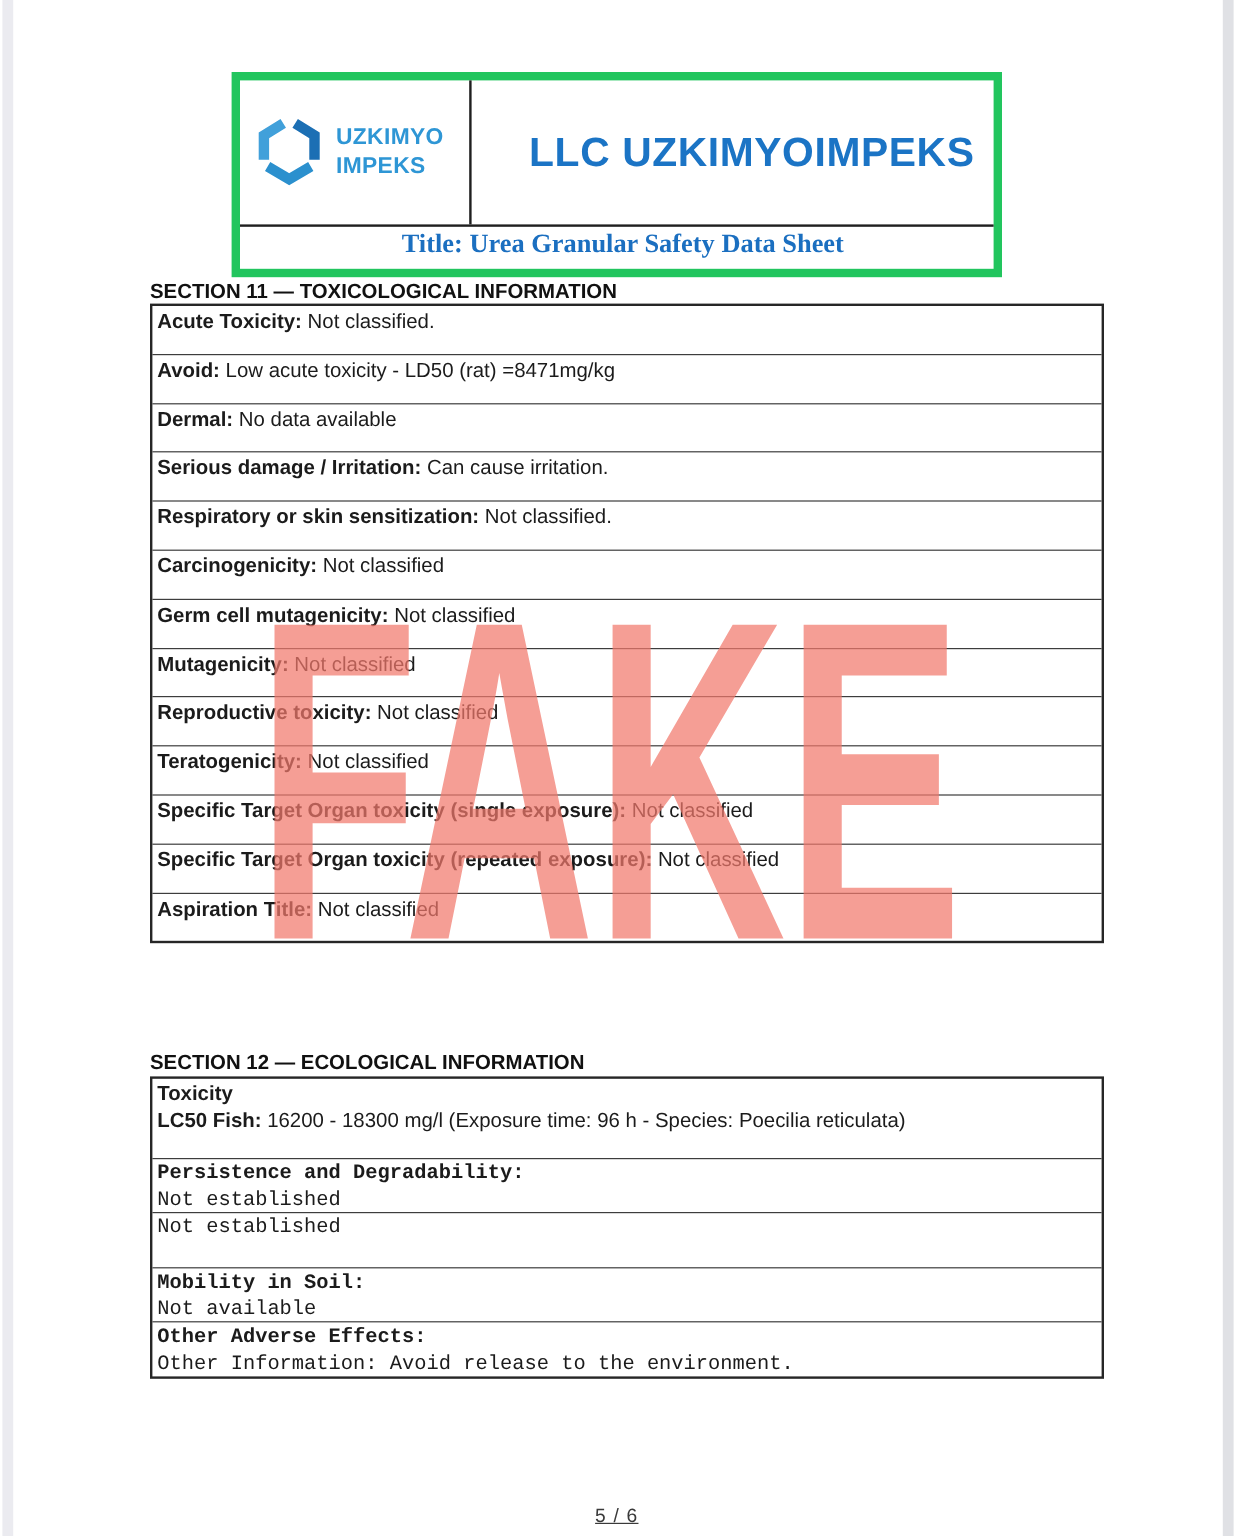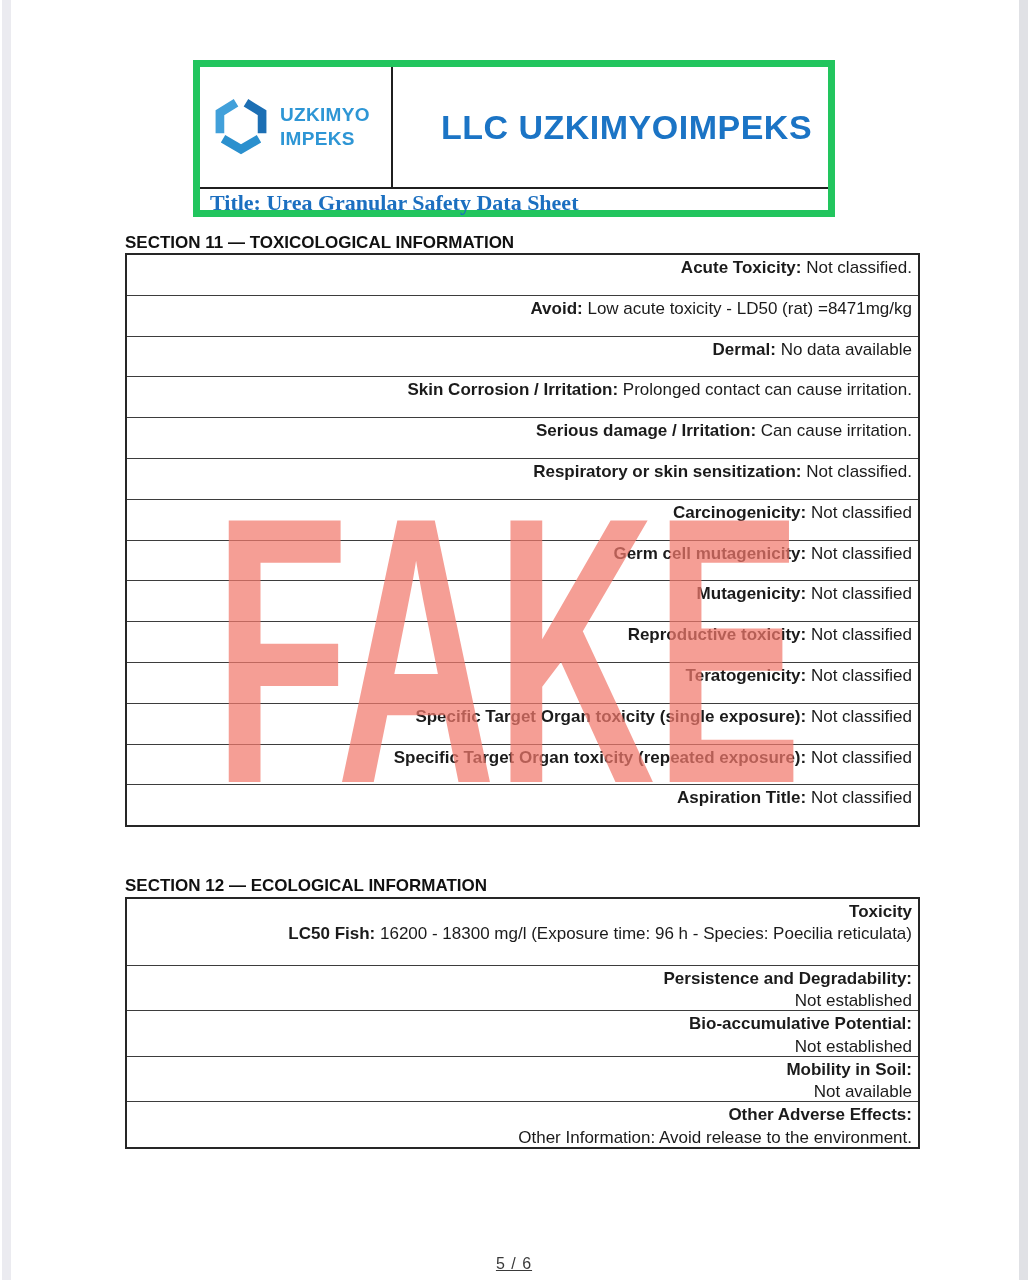--- a/index.html
+++ b/index.html
@@ -17,40 +17,40 @@
   .hdr-box{
     position:absolute;left:193px;top:60px;width:642px;box-sizing:border-box;
     border:7px solid #22c55e;background:#fff;
   }
   .hdr-main{display:flex;height:120px;border-bottom:2px solid #1f1f1f;}
   .logo-cell{width:193px;box-sizing:border-box;border-right:2px solid #1f1f1f;
     display:flex;align-items:center;padding-left:10px;}
   .logo-text{margin-left:8px;color:#2e96d5;font-weight:bold;font-size:19px;line-height:24px;letter-spacing:0.3px;}
   .company-cell{flex:1;display:flex;align-items:center;justify-content:center;padding-left:32px;}
   .company-name{color:#1b74c5;font-weight:bold;font-size:34px;letter-spacing:0.5px;}
-  .title-row{height:21px;line-height:27px;padding-left:10px;
-    font-family:"Liberation Serif", serif;font-weight:bold;font-size:22px;color:#1b6fc0;}
+  .title-row{height:35px;line-height:27px;padding-left:10px;
+    font-family:"Liberation Serif", serif;font-weight:bold;font-size:22px;color:#1b6fc0;text-align:center;}
 
   
   .sec-heading{position:absolute;left:125px;font-weight:bold;font-size:17px;color:#111;}
   .sec11-heading{top:233px;}
   .sec12-heading{top:876px;}
 
   
   .sds-table{position:absolute;left:125px;width:795px;box-sizing:border-box;
     border:2px solid #262626;background:#fff;}
   .sec11-table{top:253px;}
   .sec12-table{top:897px;}
-  .t-row{box-sizing:content-box;padding:3px 6px 0 4px;font-size:17px;line-height:20px;text-align:right;}
+  .t-row{box-sizing:content-box;padding:3px 6px 0 4px;font-size:17px;line-height:20px;}
   .sec11-table .t-row{height:36.8px;}
   .sec11-table .t-row + .t-row{border-top:1.4px solid #3d3d3d;}
   .sec12-table .t-row{padding:2px 6px 0 4px;}
   .sec12-table .t-row.r-tall{height:64px;}
   .sec12-table .t-row.r-short{height:42.4px;}
-  .sec12-table .t-row + .t-row{border-top:1.4px solid #3d3d3d;}
+  .sec12-table .t-row + .t-row{border-top:1.4px solid #3d3d3d;font-family:Liberation Mono, monospace;}
   .t-line{line-height:22.4px;}
   .lbl{font-weight:bold;}
   .val{font-weight:normal;}
 
   
   .watermark{position:absolute;left:212px;top:500px;z-index:6;pointer-events:none;}
 
   
   .footer-page{position:absolute;left:0;right:0;top:1255px;text-align:center;
     font-size:16px;color:#3a3a3a;letter-spacing:1px;text-decoration:underline;}
@@ -80,21 +80,20 @@
   </div>
   <div class="title-row">Title: Urea Granular Safety Data Sheet</div>
 </div>
 
 <div class="sec-heading sec11-heading">SECTION 11 — TOXICOLOGICAL INFORMATION</div>
 
 <div class="sds-table sec11-table">
   <div class="t-row"><span class="lbl">Acute Toxicity:</span><span class="val"> Not classified.</span></div>
   <div class="t-row"><span class="lbl">Avoid:</span><span class="val"> Low acute toxicity - LD50 (rat) =8471mg/kg</span></div>
   <div class="t-row"><span class="lbl">Dermal:</span><span class="val"> No data available</span></div>
-  <div class="t-row"><span class="lbl">Skin Corrosion / Irritation:</span><span class="val"> Prolonged contact can cause irritation.</span></div>
   <div class="t-row"><span class="lbl">Serious damage / Irritation:</span><span class="val"> Can cause irritation.</span></div>
   <div class="t-row"><span class="lbl">Respiratory or skin sensitization:</span><span class="val"> Not classified.</span></div>
   <div class="t-row"><span class="lbl">Carcinogenicity:</span><span class="val"> Not classified</span></div>
   <div class="t-row"><span class="lbl">Germ cell mutagenicity:</span><span class="val"> Not classified</span></div>
   <div class="t-row"><span class="lbl">Mutagenicity:</span><span class="val"> Not classified</span></div>
   <div class="t-row"><span class="lbl">Reproductive toxicity:</span><span class="val"> Not classified</span></div>
   <div class="t-row"><span class="lbl">Teratogenicity:</span><span class="val"> Not classified</span></div>
   <div class="t-row"><span class="lbl">Specific Target Organ toxicity (single exposure):</span><span class="val"> Not classified</span></div>
   <div class="t-row"><span class="lbl">Specific Target Organ toxicity (repeated exposure):</span><span class="val"> Not classified</span></div>
   <div class="t-row"><span class="lbl">Aspiration Title:</span><span class="val"> Not classified</span></div>
@@ -109,21 +108,20 @@
 <div class="sds-table sec12-table">
   <div class="t-row r-tall">
     <div class="t-line"><span class="lbl">Toxicity</span><span class="val"></span></div>
     <div class="t-line"><span class="lbl">LC50 Fish:</span><span class="val"> 16200 - 18300 mg/l (Exposure time: 96 h - Species: Poecilia reticulata)</span></div>
   </div>
   <div class="t-row r-short">
     <div class="t-line"><span class="lbl">Persistence and Degradability:</span><span class="val"></span></div>
     <div class="t-line"><span class="lbl"></span><span class="val">Not established</span></div>
   </div>
   <div class="t-row r-short">
-    <div class="t-line"><span class="lbl">Bio-accumulative Potential:</span><span class="val"></span></div>
     <div class="t-line"><span class="lbl"></span><span class="val">Not established</span></div>
   </div>
   <div class="t-row r-short">
     <div class="t-line"><span class="lbl">Mobility in Soil:</span><span class="val"></span></div>
     <div class="t-line"><span class="lbl"></span><span class="val">Not available</span></div>
   </div>
   <div class="t-row r-short">
     <div class="t-line"><span class="lbl">Other Adverse Effects:</span><span class="val"></span></div>
     <div class="t-line"><span class="lbl"></span><span class="val">Other Information: Avoid release to the environment.</span></div>
   </div>

